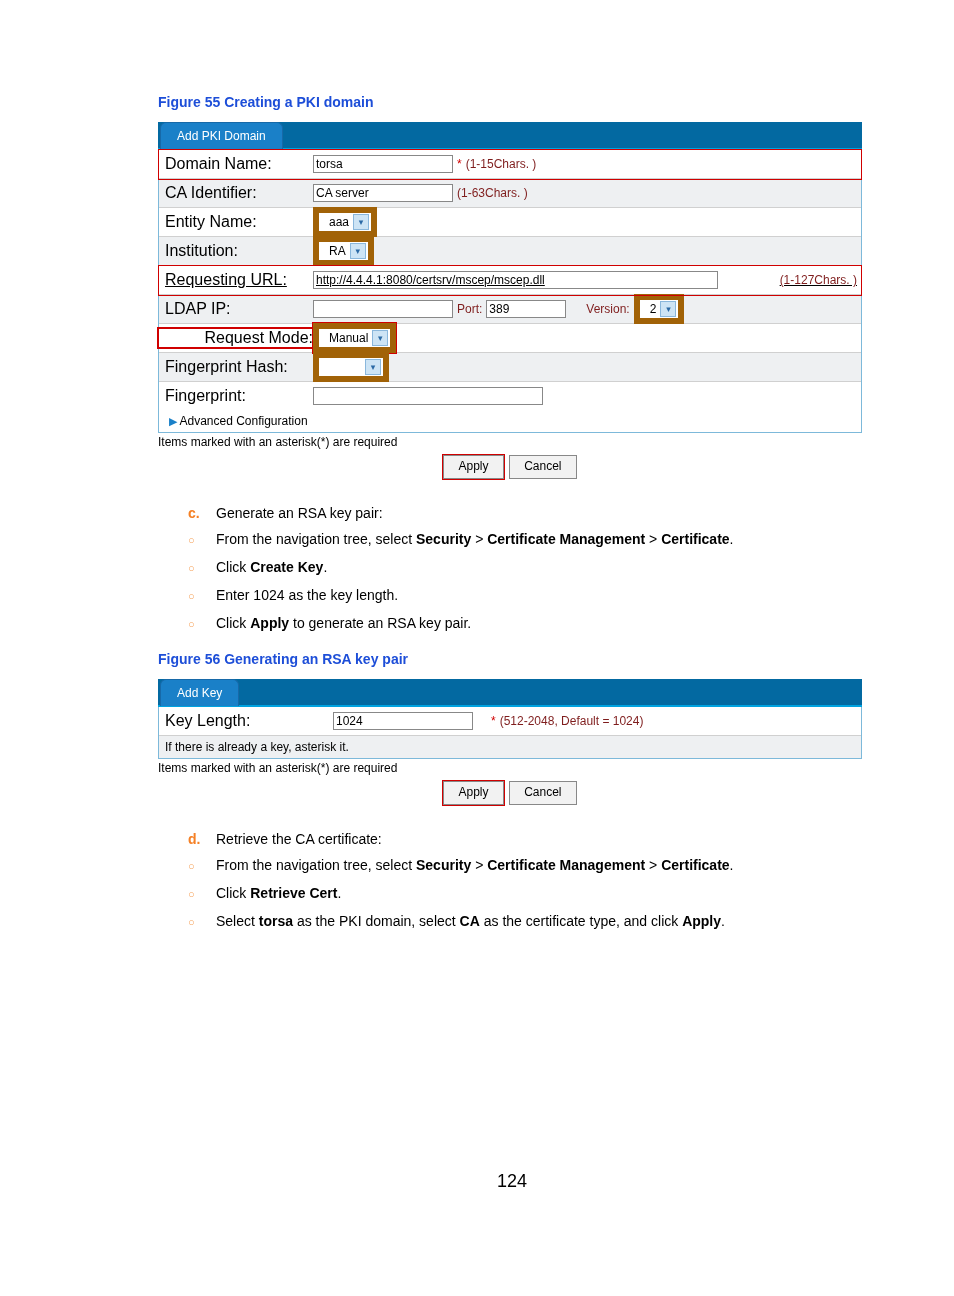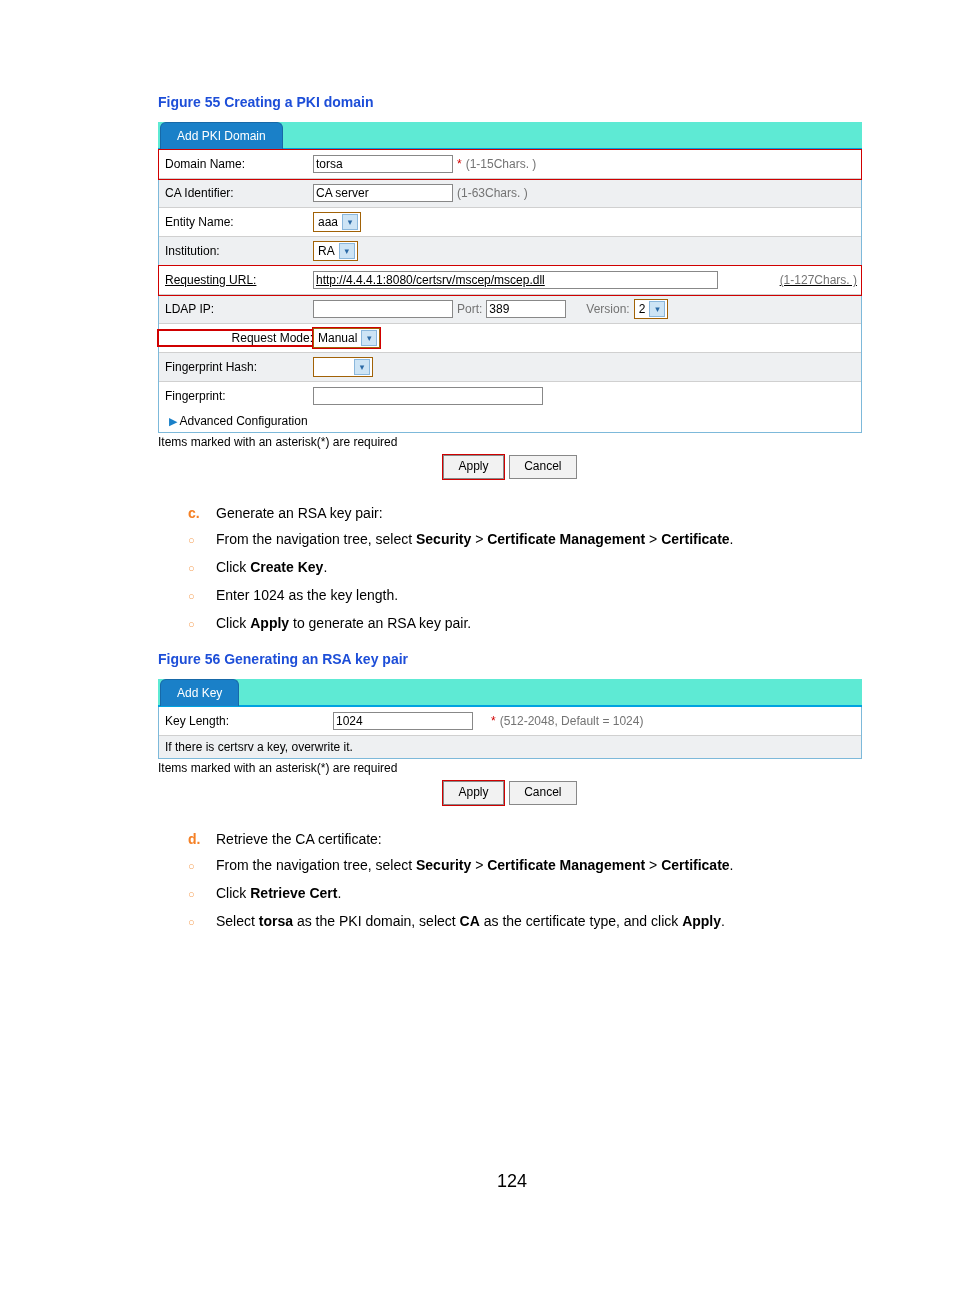--- a/index.html
+++ b/index.html
@@ -25,21 +25,21 @@
   
   .panel {
     border: 1px solid #7db9da;
     width: 704px;
     box-sizing: border-box;
     font-size: 12px;
   }
   .tab-wrap {
     height: 26px;
     border-bottom: 2px solid #00a3e0;
-    background: #5eead4;
+    background: #0369a1;
     margin: -1px -1px 0 -1px;
   }
   .tab {
     display: inline-block;
     height: 26px;
     line-height: 26px;
     padding: 0 16px;
     background: #1a80c8;
     color: #fff;
     border-top-left-radius: 6px;
@@ -52,49 +52,49 @@
   .frow {
     display: flex;
     align-items: center;
     height: 28px;
     border-bottom: 1px solid #d0d0d0;
   }
   .frow.alt { background: #eef0f2; justify-content: flex-end; }
   .frow .flabel {
     width: 148px;
     padding-left: 6px;
-    font-size: 12px;
+    font-size: 16px;
   }
   .frow .fcontrol {
     display: flex;
     align-items: center;
     flex: 1;
     gap: 4px;
   }
   input[type="text"].itext {
     height: 18px;
     border: 1px solid #888;
     font-size: 12px;
     padding: 0 2px;
     box-sizing: border-box;
   }
   .w140 { width: 140px; }
   .w60  { width: 80px; }
   .w230 { width: 230px; }
   .w410 { width: 405px; }
-  .hint { font-size: 12px; color: #737373; }
+  .hint { font-size: 12px; color: #7f1d1d; }
   .red  { color: #d00000; }
   .sel {
     display: inline-flex;
     align-items: center;
     height: 18px;
-    border: 1px solid #a16207;
+    border: 6px solid #a16207;
     background: #fff;
     font-size: 12px;
-    padding: 0 2px 0 4px;
+    padding: 0 2px 0 10px;
   }
   .sel .chevron {
     margin-left: 4px;
     width: 14px;
     height: 14px;
     display: inline-flex;
     align-items: center;
     justify-content: center;
     background: #cde4f5;
     border: 1px solid #8ab7dc;
@@ -327,21 +327,21 @@
     </div>
     <div class="frow">
       <div class="flabel" style="width:168px;">Key Length:</div>
       <div class="fcontrol">
         <input type="text" class="itext w140" value="1024" style="">
         <span style="width:10px;"></span>
         <span class="hint red">*</span>
         <span class="hint">(512-2048, Default = 1024)</span>
       </div>
     </div>
-    <div class="info-row">If there is certsrv a key, overwrite it.</div>
+    <div class="info-row">If there is already a key, asterisk it.</div>
   </div>
   <div class="note" style="width:704px;">Items marked with an asterisk(*) are required</div>
   <div class="btn-row" style="width:704px;">
     <span class="btn primary">Apply</span>
     <span class="btn">Cancel</span>
   </div>
 
   <div class="doc">
     <div class="lead-item">
       <span class="lead-letter">d.</span>

